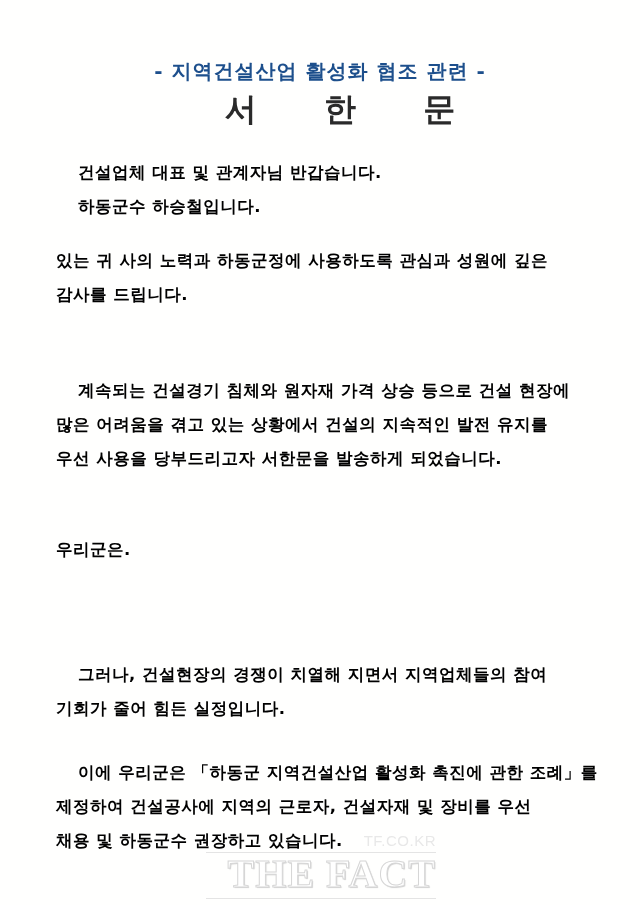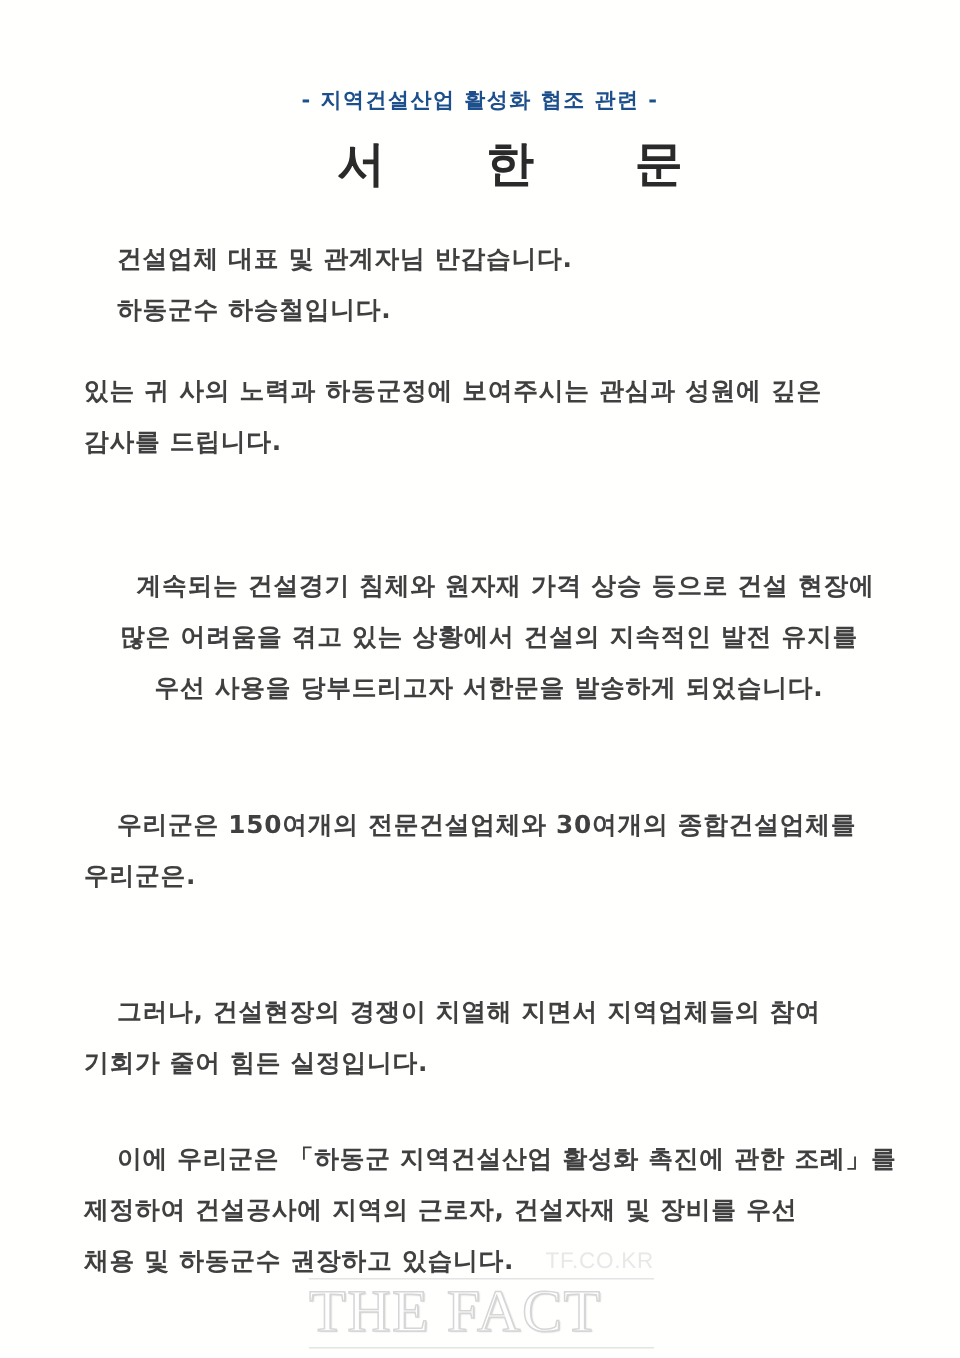--- a/index.html
+++ b/index.html
@@ -20,21 +20,21 @@
     left: 0; top: 0;
     width: 640px; height: 905px;
     background: #fffffe;
   }
   .subtitle {
     position: absolute;
     top: 58px;
     left: 0;
     width: 640px;
     text-align: center;
-    font-size: 14px;
+    font-size: 20px;
     font-weight: bold;
     color: #1d4f8c;
     letter-spacing: 1px;
   }
   .title {
     position: absolute;
     top: 88px;
     left: 0;
     width: 640px;
     text-align: center;
@@ -45,21 +45,21 @@
     letter-spacing: 2px;
     padding-left: 21px;
   }
   .body-text {
     position: absolute;
     left: 56px;
     width: 540px;
     font-size: 16.5px;
     font-weight: bold;
     line-height: 34px;
-    color: #404040;
+    color: #000000;
     letter-spacing: 0.5px;
   }
   .line { display: block; white-space: nowrap; }
   .indent { padding-left: 22px; }
 
   .watermark {
     position: absolute;
     left: 206px;
     top: 832px;
     width: 230px;
@@ -79,56 +79,55 @@
     position: absolute;
     left: 0; right: 0;
     height: 1px;
     background: #e4e4e4;
   }
   .wm-brand {
     position: absolute;
     left: 0;
     top: 18px;
     width: 230px;
-    text-align: left;
+    text-align: right;
     font-family: "Liberation Serif", serif;
     font-size: 40px;
-    font-weight: normal;
+    font-weight: bold;
     color: #ffffff;
     letter-spacing: 1px;
     -webkit-text-stroke: 1px #d6d6d6;
     text-shadow: 1px 1px 1px #cfcfcf;
   }
 </style>
 </head>
 <body>
 
 <div class="page">
 
   <div class="subtitle">- 지역건설산업 활성화 협조 관련 -</div>
   <div class="title">서 한 문</div>
 
   <div class="body-text" style="top:156px;">
     <span class="line indent">건설업체 대표 및 관계자님 반갑습니다.</span>
     <span class="line indent">하동군수 하승철입니다.</span>
   </div>
 
   <div class="body-text" style="top:244px;">
-    <span class="line">있는 귀 사의 노력과 하동군정에 보여주시는 관심과 성원에 깊은</span>
+    <span class="line">있는 귀 사의 노력과 하동군정에 사용하도록 관심과 성원에 깊은</span>
     <span class="line">감사를 드립니다.</span>
   </div>
 
-  <div class="body-text" style="top:374px;text-align:center;">
+  <div class="body-text" style="top:374px;">
     <span class="line indent">계속되는 건설경기 침체와 원자재 가격 상승 등으로 건설 현장에</span>
     <span class="line">많은 어려움을 겪고 있는 상황에서 건설의 지속적인 발전 유지를</span>
     <span class="line">우선 사용을 당부드리고자 서한문을 발송하게 되었습니다.</span>
   </div>
 
   <div class="body-text" style="top:533px;">
-    <span class="line indent">우리군은 150여개의 전문건설업체와 30여개의 종합건설업체를</span>
     <span class="line">우리군은.</span>
   </div>
 
   <div class="body-text" style="top:658px;">
     <span class="line indent">그러나, 건설현장의 경쟁이 치열해 지면서 지역업체들의 참여</span>
     <span class="line">기회가 줄어 힘든 실정입니다.</span>
   </div>
 
   <div class="body-text" style="top:756px;">
     <span class="line indent">이에 우리군은 「하동군 지역건설산업 활성화 촉진에 관한 조례」를</span>

